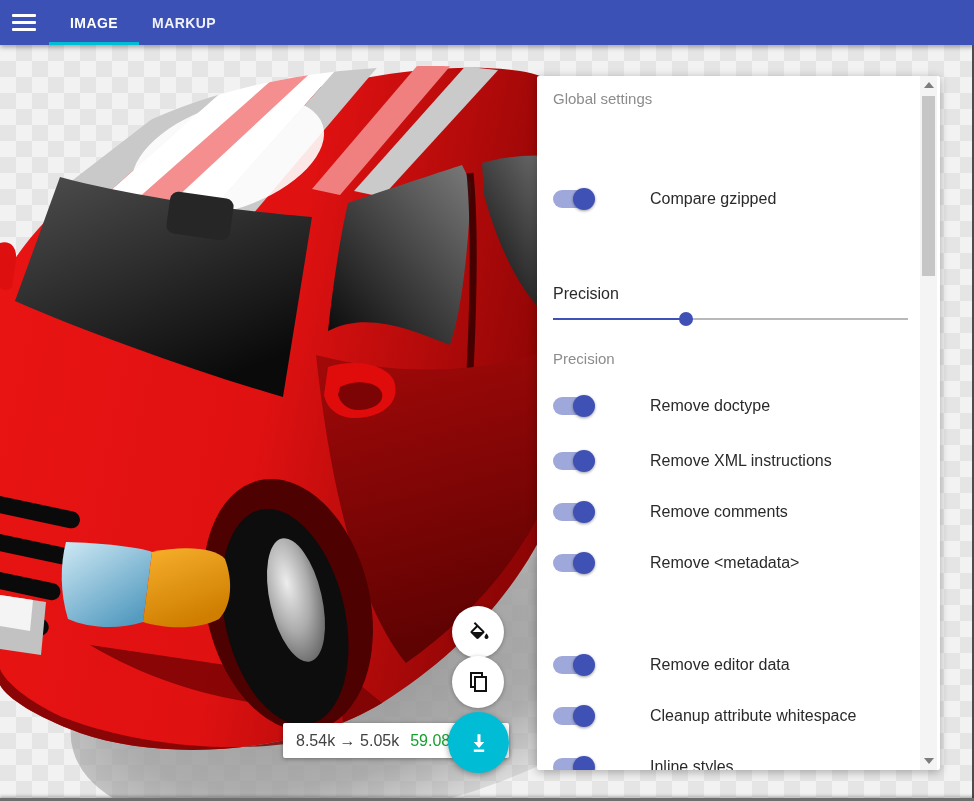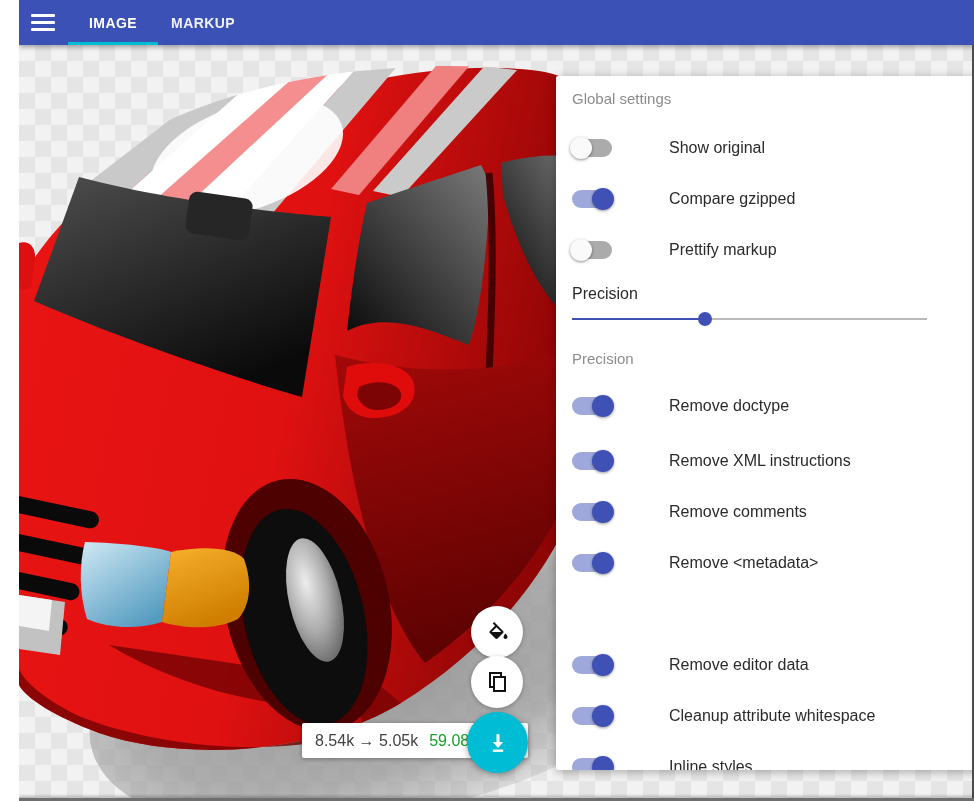--- a/index.html
+++ b/index.html
@@ -1,18 +1,18 @@
 <!DOCTYPE html>
 <html><head>
 <meta charset="utf-8">
 <style>
   html,body{margin:0;padding:0;}
   body{width:974px;height:801px;overflow:hidden;position:relative;
        font-family:"Liberation Sans", sans-serif;background:#fff;}
-  .app{position:absolute;inset:0;overflow:hidden;margin-left:19px;}
+  .app{position:absolute;inset:0;overflow:hidden;}
 
   
   .canvas{position:absolute;left:0;top:45px;right:0;bottom:0;
     background-color:#f2f2f2;
     background-image:
       linear-gradient(45deg,#e5e5e5 25%,transparent 25%,transparent 75%,#e5e5e5 75%),
       linear-gradient(45deg,#e5e5e5 25%,transparent 25%,transparent 75%,#e5e5e5 75%);
     background-size:32px 32px;background-position:0 0,16px 16px;}
 
   
@@ -41,21 +41,21 @@
   .round-btn{position:absolute;width:52px;height:52px;border-radius:50%;background:#fff;
     box-shadow:0 1px 4px rgba(0,0,0,.28);z-index:12;display:flex;align-items:center;
     justify-content:center;cursor:pointer;}
   .btn-theme{left:452px;top:606px;}
   .btn-copy{left:452px;top:656px;}
   .fab{position:absolute;left:448px;top:712px;width:61px;height:61px;border-radius:50%;
     background:#00bcd4;box-shadow:0 2px 6px rgba(0,0,0,.35);z-index:13;
     display:flex;align-items:center;justify-content:center;cursor:pointer;}
 
   
-  .panel{position:absolute;left:537px;top:76px;width:438px;height:694px;background:#fff;
+  .panel{position:absolute;left:537px;top:76px;width:403px;height:694px;background:#fff;
     border-radius:2px;box-shadow:0 2px 10px rgba(0,0,0,.3);z-index:20;overflow:hidden;}
   .sec-title{position:absolute;left:16px;font-size:15px;color:#8c8c8c;}
   .row{position:absolute;left:16px;right:30px;height:48px;display:flex;align-items:center;cursor:pointer;}
   .row .label{margin-left:57px;font-size:16px;color:#2a2a2a;white-space:nowrap;}
 
   
   .switch{position:relative;width:40px;height:18px;border-radius:9px;background:#ababab;flex:none;}
   .switch .knob{position:absolute;top:-2px;left:-2px;width:22px;height:22px;border-radius:50%;
     background:#fafafa;box-shadow:0 1px 3px rgba(0,0,0,.45);}
   .switch.on{background:#9fa8da;}
@@ -226,37 +226,25 @@
     <svg width="26" height="26" viewBox="0 0 24 24">
       <path d="M10.6 4h2.8v7h3.4L12 16.6 7.2 11h3.4z" fill="#fff"></path>
       <rect x="7.2" y="18" width="9.6" height="2.2" fill="#fff"></rect>
     </svg>
   </div>
 
   <aside class="panel">
 
     <div class="sec-title" style="top:14px">Global settings</div>
 
-    <div class="row" style="top:48px">
-      <span class="switch">
-          <span class="knob"></span>
-        </span>
-      <span class="label">Show original</span>
-    </div>
     <div class="row" style="top:99px">
       <span class="switch on">
           <span class="knob"></span>
         </span>
       <span class="label">Compare gzipped</span>
-    </div>
-    <div class="row" style="top:150px">
-      <span class="switch">
-          <span class="knob"></span>
-        </span>
-      <span class="label">Prettify markup</span>
     </div>
 
     <div class="precision-label">Precision</div>
     <div class="slider">
       <div class="track"></div>
       <div class="fill" style="width: 37.5%;"></div>
       <div class="thumb" style="left: 37.5%;"></div>
     </div>
 
     <div class="sec-title" style="top:274px">Precision</div>

